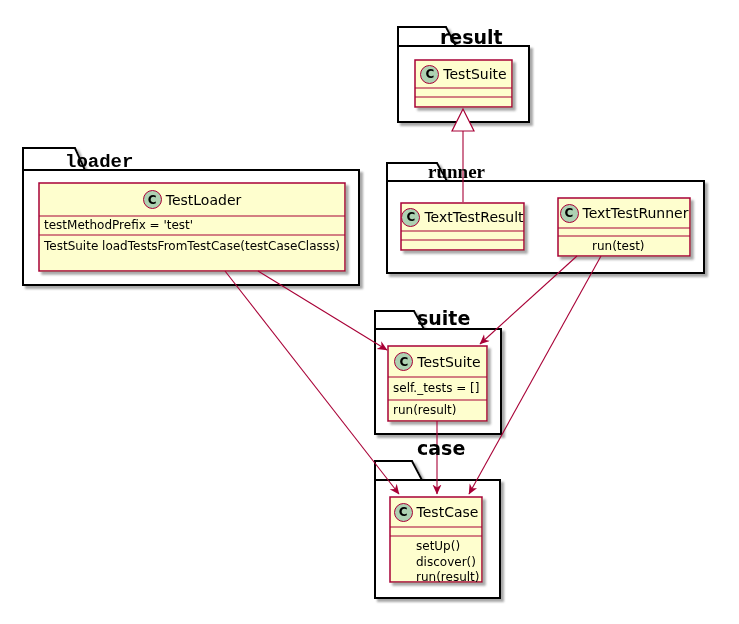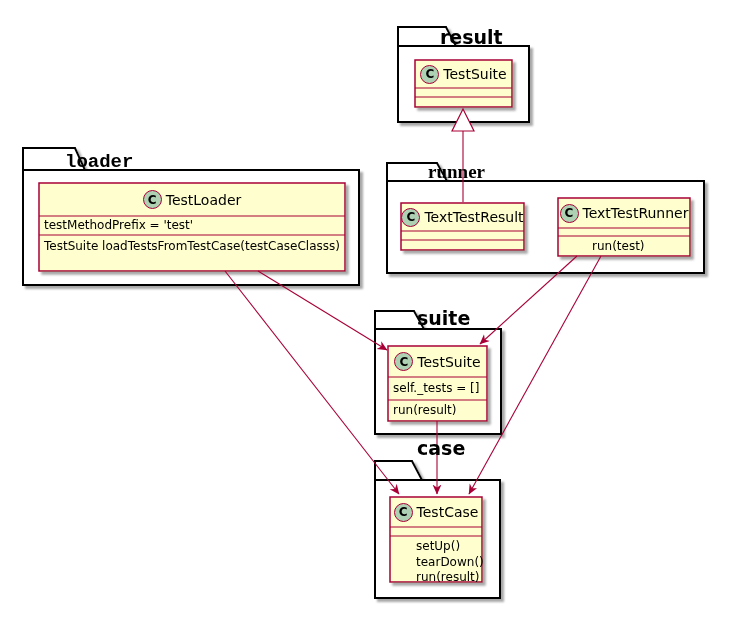--- a/index.html
+++ b/index.html
@@ -149,17 +149,17 @@
 
   <div class="ov member" style="left:44px;top:216px;height:19px;line-height:19px;">testMethodPrefix = 'test'</div>
   <div class="ov member" style="left:44px;top:239px;">
     <div>TestSuite loadTestsFromTestCase(testCaseClasss)</div>
   </div>
   <div class="ov member" style="left:592px;top:236px;height:20px;line-height:20px;">run(test)</div>
   <div class="ov member" style="left:393px;top:377px;height:16px;line-height:23px;">self._tests = []</div>
   <div class="ov member" style="left:393px;top:400px;height:21px;line-height:21px;">run(result)</div>
   <div class="ov member" style="left:416px;top:539px;">
     <div>setUp()</div>
-    <div>tearDown()</div>
+    <div>discover()</div>
     <div>run(result)</div>
   </div>
 
 </div>
 
 </body></html>

